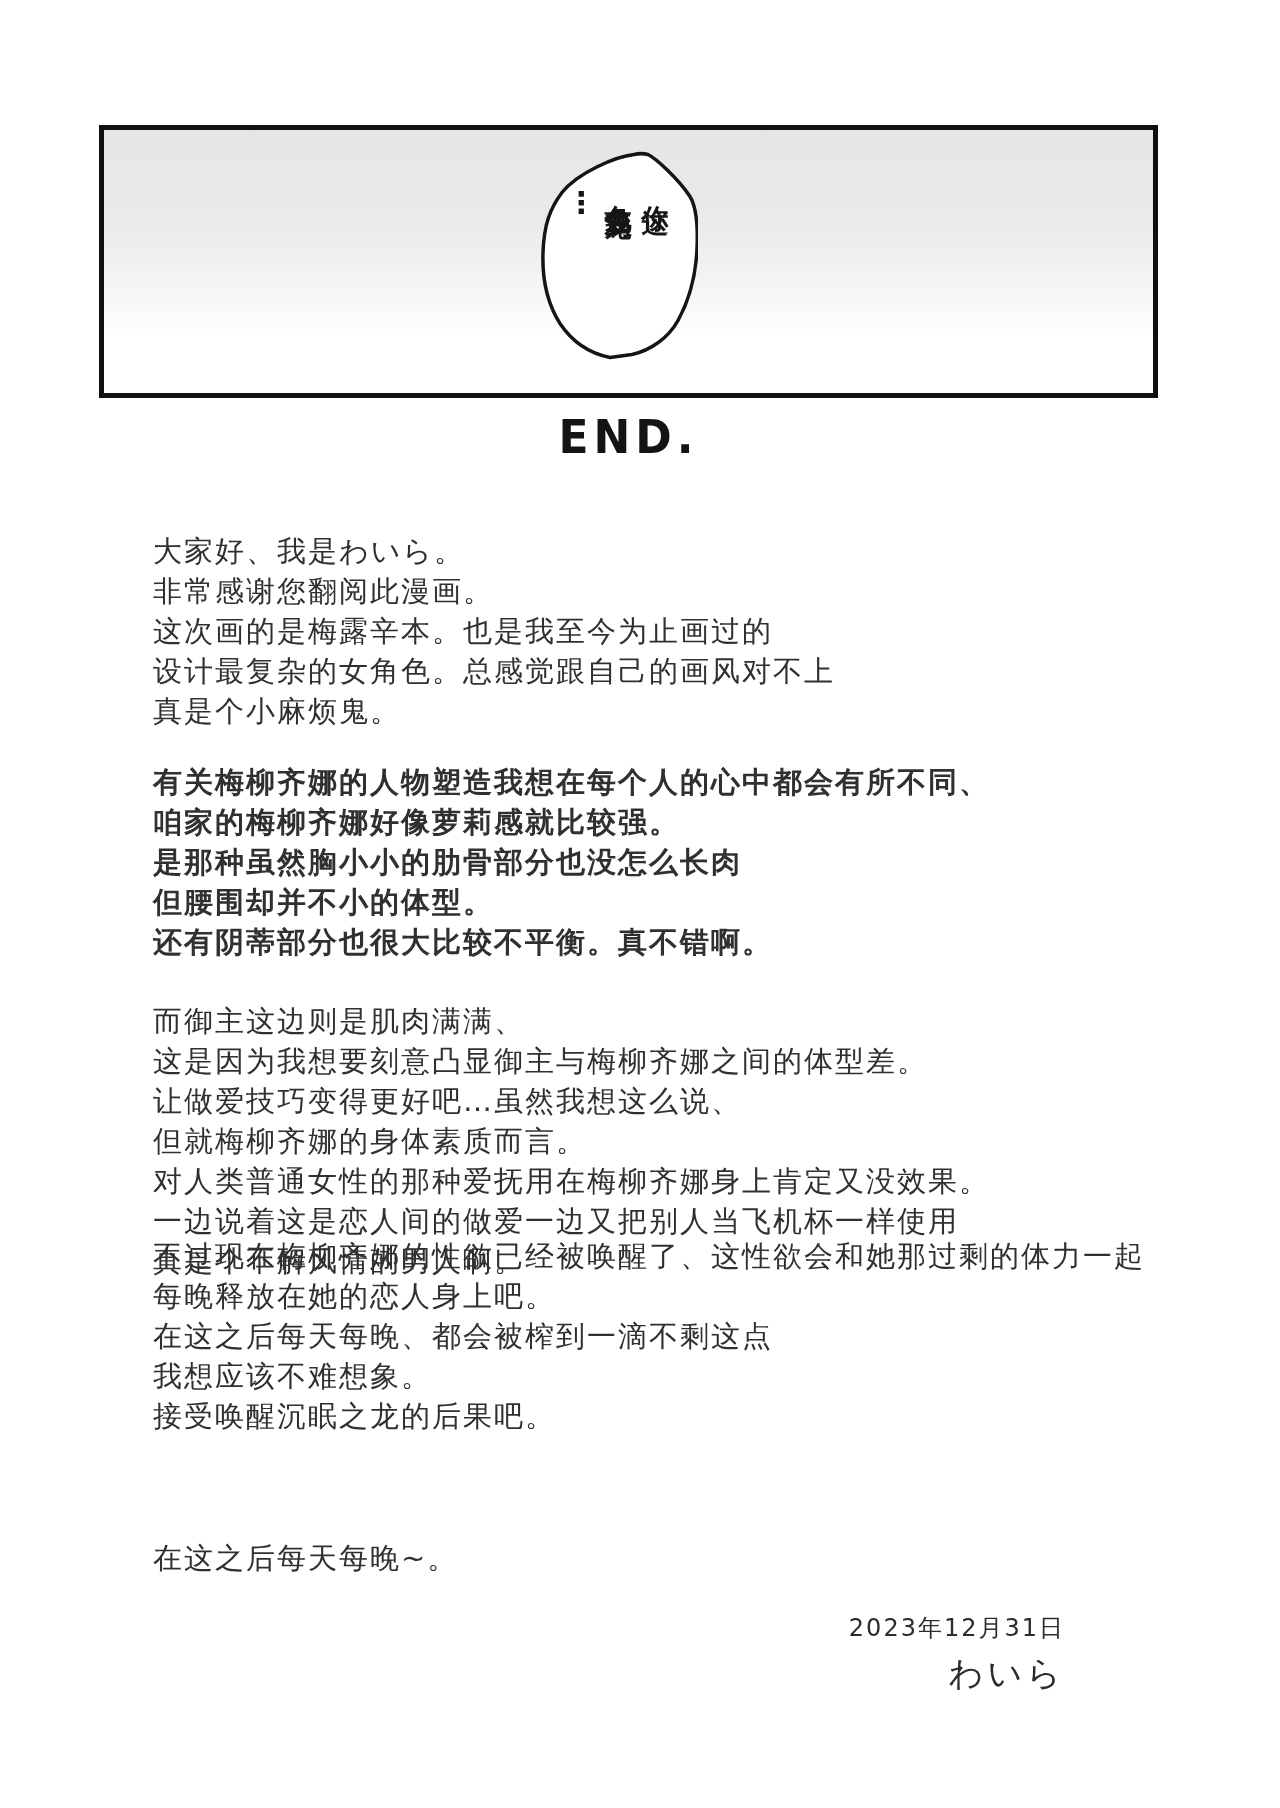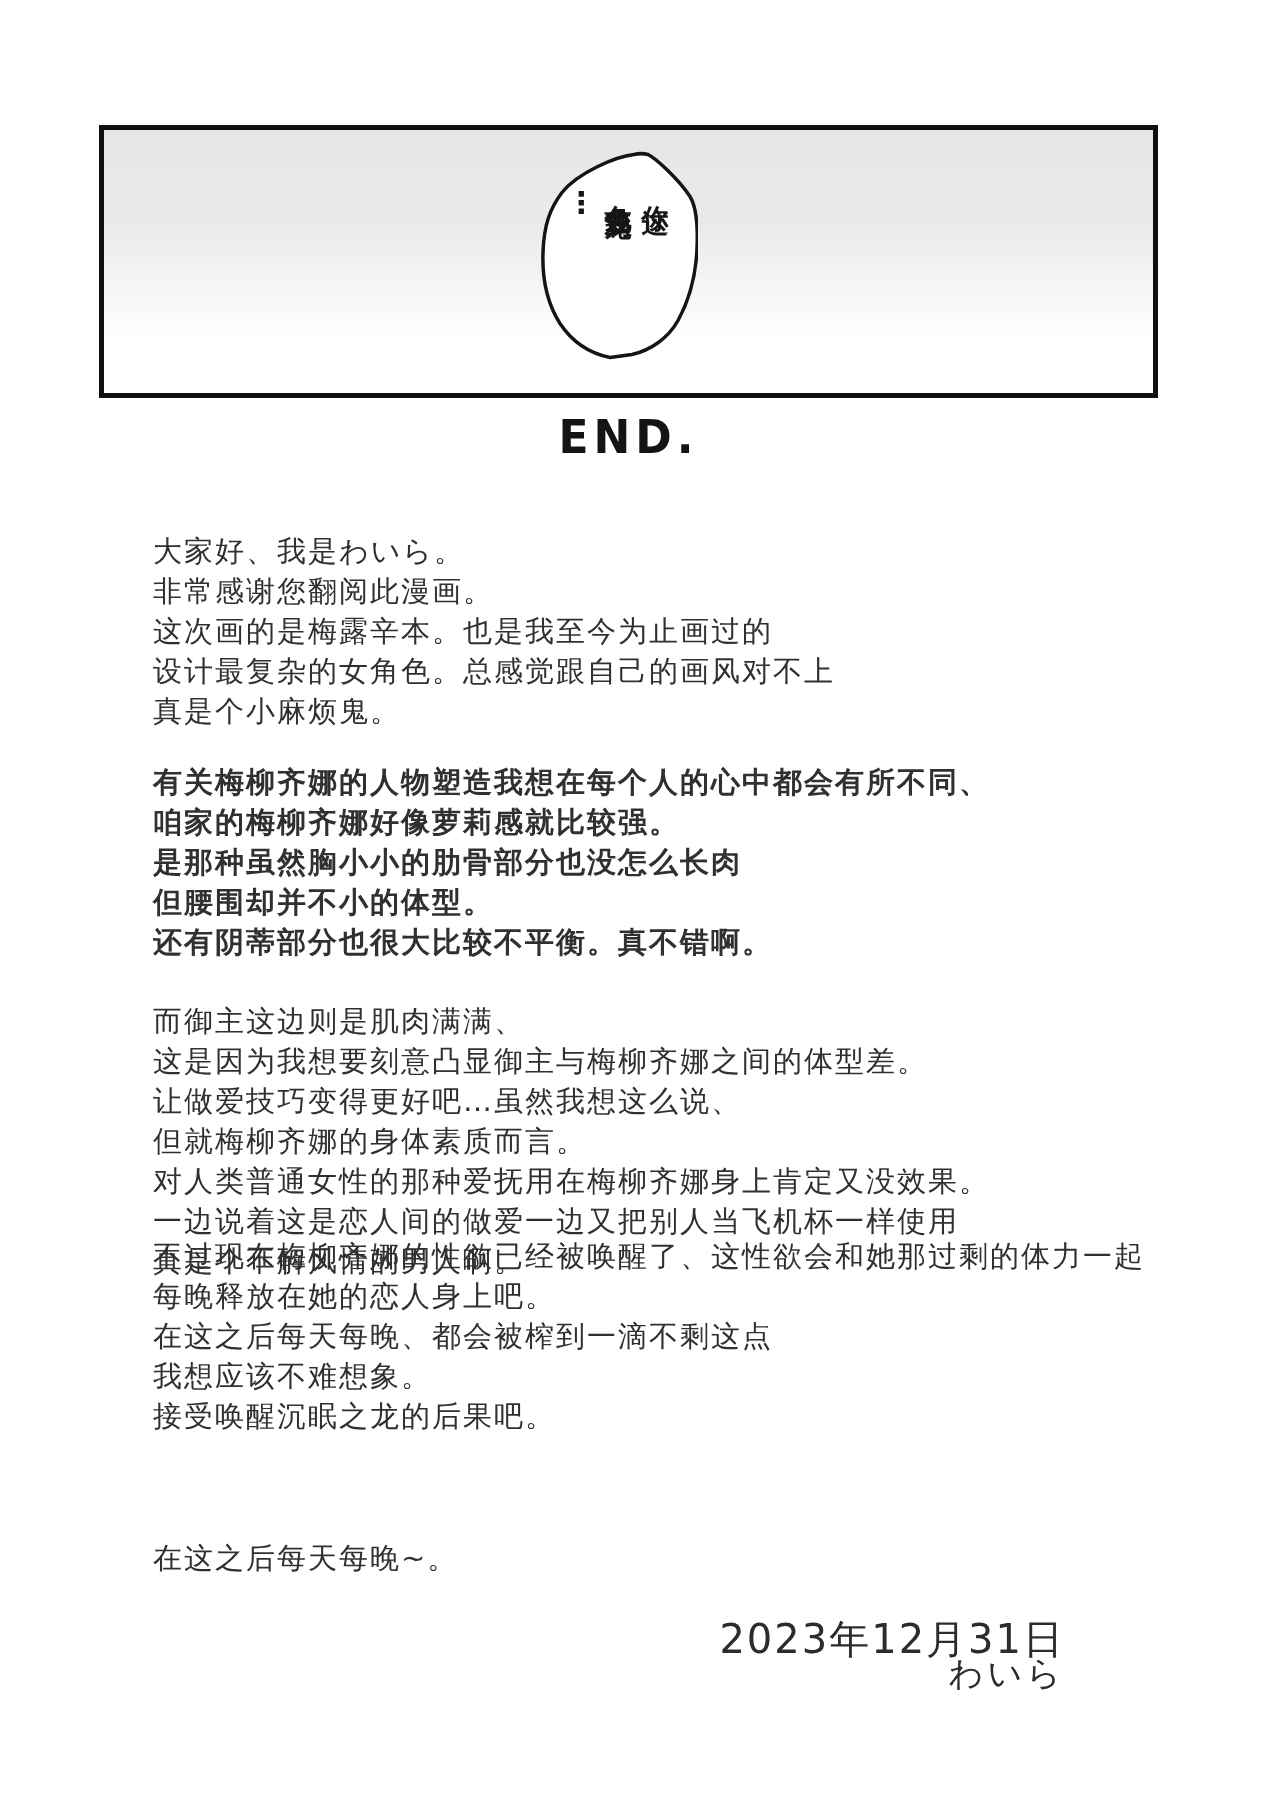--- a/index.html
+++ b/index.html
@@ -90,21 +90,21 @@
   .p2 { top: 762px; font-weight: bold; }
   .p3 { top: 1001px; }
   .p4 { top: 1236px; }
   .p5 { top: 1538px; }
 
   
   .signoff-date {
     position: absolute;
     right: 215px;
     top: 1612px;
-    font-size: 40px;
+    font-size: 24px;
     letter-spacing: 2px;
     color: #2c2c2c;
   }
   .signoff-author {
     position: absolute;
     right: 215px;
     top: 1651px;
     font-size: 34px;
     letter-spacing: 4px;
     color: #2c2c2c;

